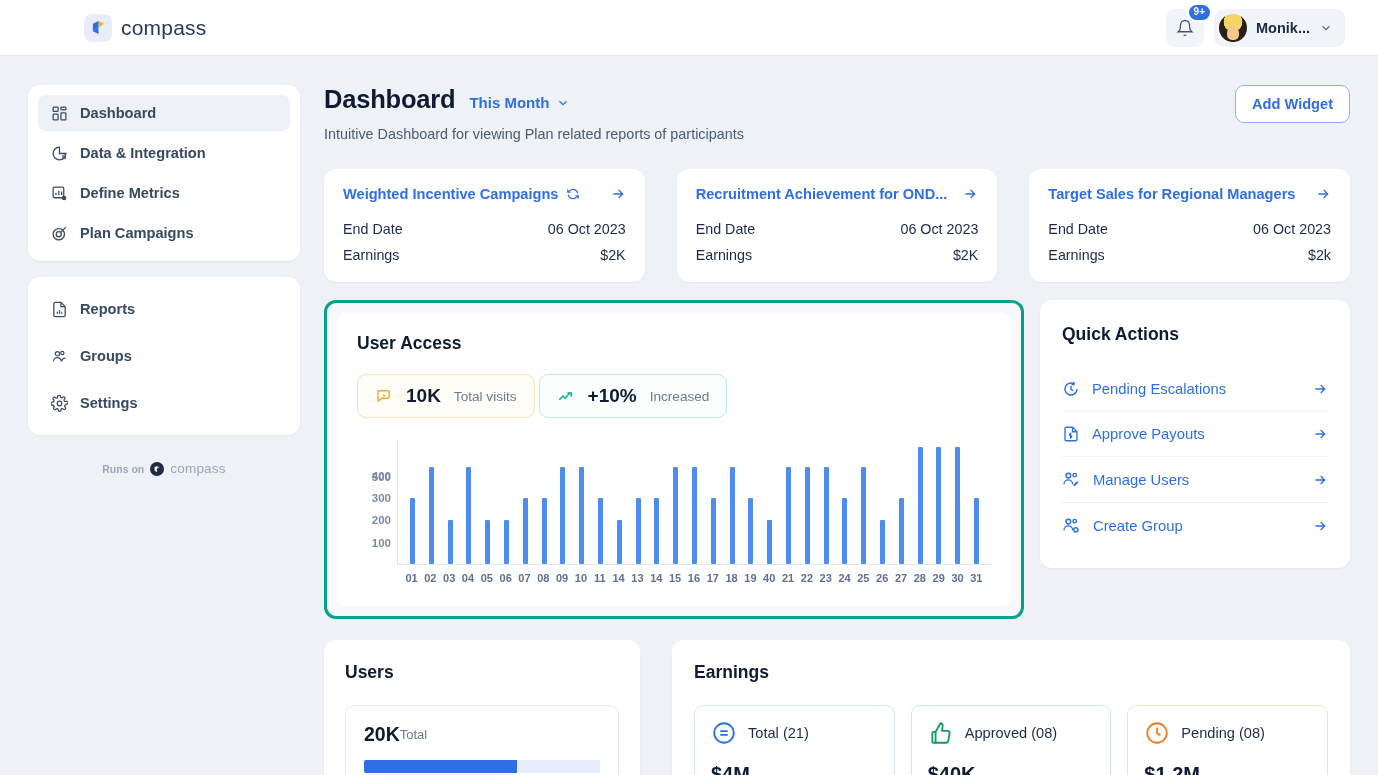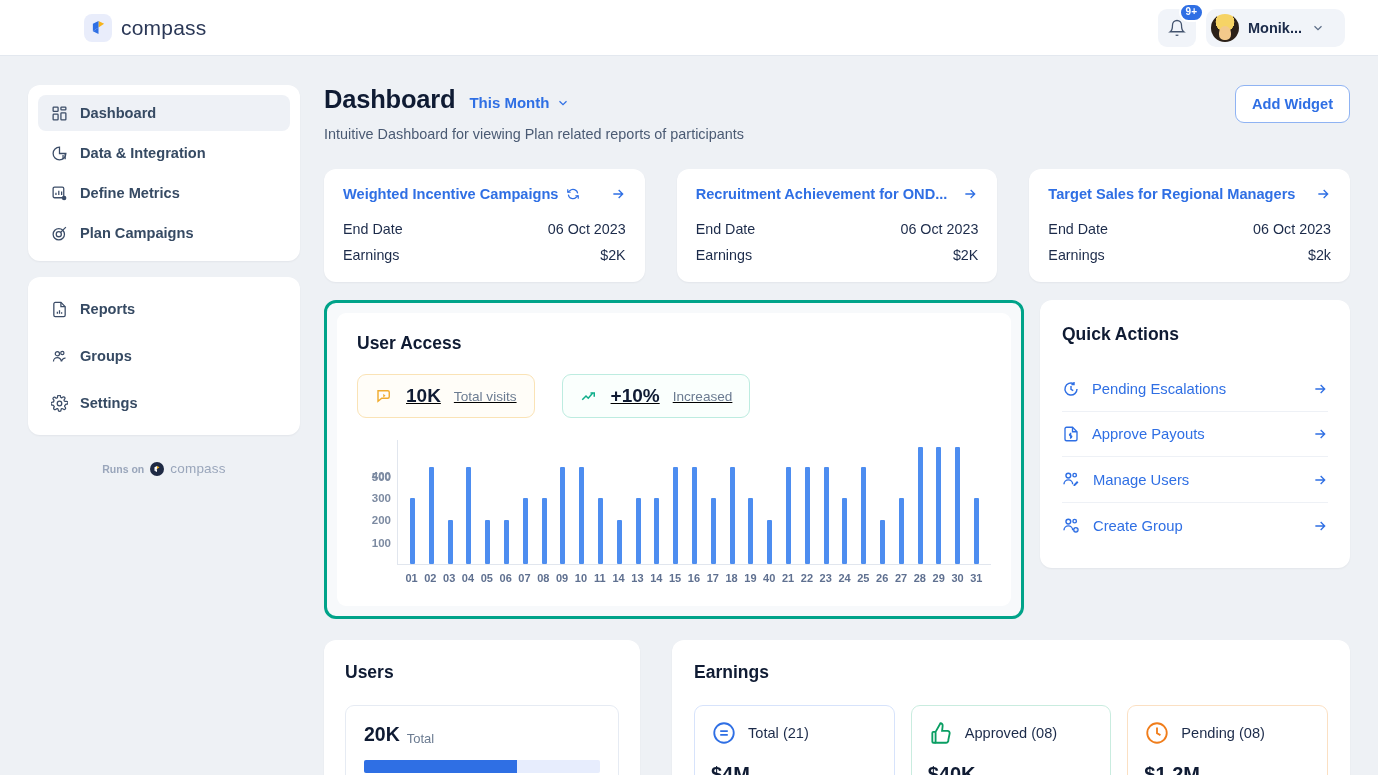--- a/index.html
+++ b/index.html
@@ -34,21 +34,21 @@
     cursor: pointer;
   }
   .bell-badge {
     position: absolute; top: -6px; right: -8px;
     background: #2f6fe4; color: #fff; font-size: 10px; font-weight: 700;
     border-radius: 10px; padding: 2px 5px 3px; line-height: 1;
     border: 2px solid #fff;
   }
   .user-chip {
     display: flex; align-items: center; gap: 9px;
-    background: #f1f4f9; border-radius: 10px; padding: 5px 20px 5px 5px;
+    background: #f1f4f9; border-radius: 10px; padding: 5px 12px 5px 5px;
     cursor: pointer;
   }
   .avatar {
     width: 28px; height: 28px; border-radius: 50%;
     background: radial-gradient(circle at 50% 28%, #f6d365 0 38%, #2b2018 39% 100%);
     overflow: hidden; position: relative;
   }
   .avatar:after {
     content: ""; position: absolute; left: 50%; top: 46%;
     transform: translateX(-50%);
@@ -119,21 +119,21 @@
   .kv-v { color: #1c2b4a; font-size: 14.3px; font-weight: 500; }
 
   
   .row2 { display: flex; gap: 16px; margin-top: 18px; align-items: flex-start; }
   .ua-outer {
     width: 700px; border: 3px solid #00a389; border-radius: 12px;
     padding: 10px; background: #f7f9fb;
   }
   .ua-card { background: #fff; border-radius: 9px; padding: 20px 20px 16px; }
   .card-title { font-size: 17.5px; color: #0f1b33; font-weight: 700; }
-  .chips { display: flex; gap: 27px; margin-top: 20px; text-decoration: underline; }
+  .chips { display: flex; gap: 4px; margin-top: 20px; }
   .chip {
     display: flex; align-items: center; gap: 13px;
     border-radius: 9px; padding: 10px 17px;
   }
   .chip.visits { border: 1px solid #fae3b6; background: #fffdf8; }
   .chip.incr { border: 1px solid #bdece0; background: #fafffd; }
   .chip-big { font-size: 19px; font-weight: 700; color: #0f1b33; }
   .chip-lbl { font-size: 13.6px; color: #6b7b91; }
 
   .chart { position: relative; margin-top: 22px; height: 150px; padding-left: 40px; }
@@ -169,21 +169,21 @@
   .qa-item + .qa-item { border-top: 1px solid #eef1f6; }
   .qa-arrow { margin-left: auto; display: flex; }
 
   
   .row3 { display: flex; gap: 32px; margin-top: 21px; }
   .users-card {
     width: 316px; background: #fff; border-radius: 12px; padding: 22px 21px 0;
     box-shadow: 0 1px 2px rgba(16,24,40,.05); height: 160px; overflow: hidden;
   }
   .users-inner { border: 1px solid #e6ebf3; border-radius: 9px; padding: 17px 18px; margin-top: 22px; }
-  .users-total { display: flex; align-items: flex-end; gap: 7px; }
+  .users-total { display: flex; align-items: center; }
   .users-total .big { font-size: 19.5px; font-weight: 700; color: #0f1b33; }
   .users-total .small { font-size: 13px; color: #6b7b91; }
   .pbar { margin-top: 14px; height: 13px; border-radius: 2px; background: #e7edfd; overflow: hidden; }
   .pbar > div { height: 100%; background: #2f6fe4; }
   .earn-card {
     flex: 1 1 auto; background: #fff; border-radius: 12px; padding: 22px 22px 0;
     box-shadow: 0 1px 2px rgba(16,24,40,.05); height: 160px; overflow: hidden;
   }
   .earn-row { display: flex; gap: 16px; margin-top: 22px; }
   .earn-tile { flex: 1 1 0; border-radius: 9px; padding: 14px 16px 18px; }

